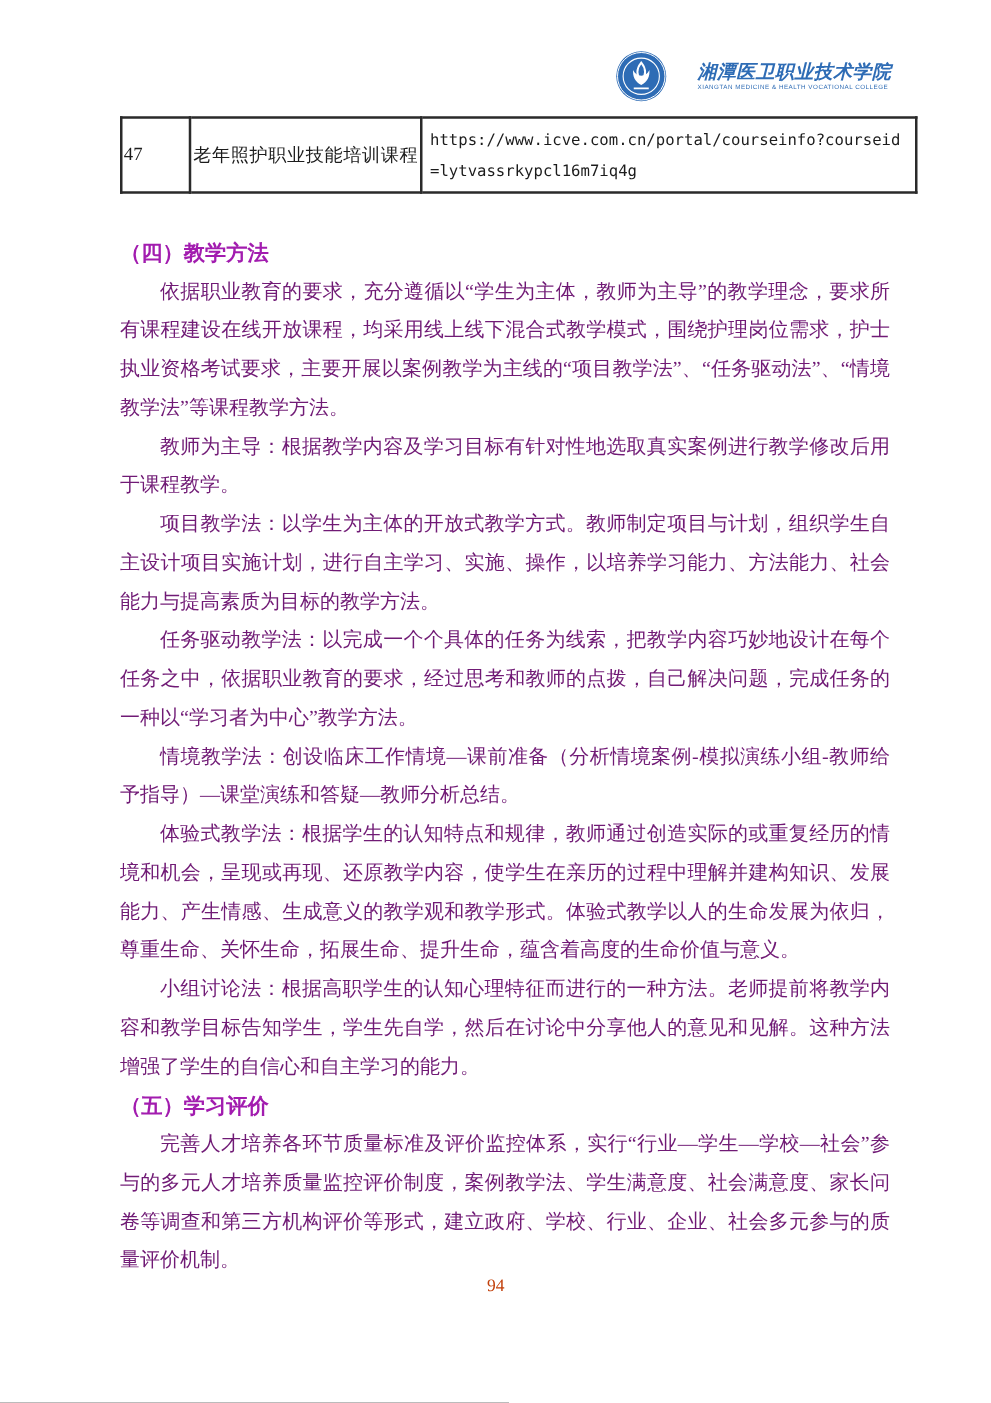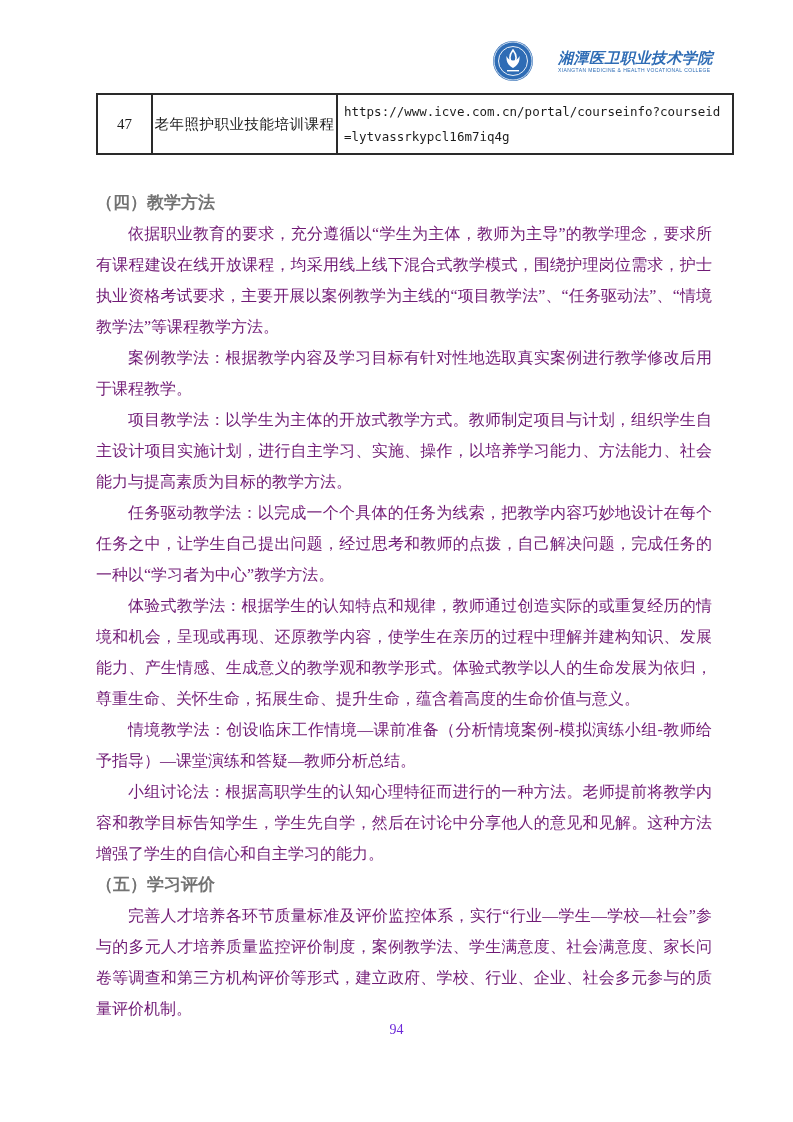--- a/index.html
+++ b/index.html
@@ -28,47 +28,47 @@
     font-size:5px;letter-spacing:.4px;
     color:#2e6cb5;line-height:7px;white-space:nowrap;
   }
 
   
   .content{position:absolute;left:96px;top:93px;width:616px;}
 
   
   table.course{border-collapse:collapse;width:616px;table-layout:fixed;}
   table.course td{border:2px solid #2a2a2a;vertical-align:middle;}
-  td.c-idx{width:51px;text-align:center;font-size:15px;}
+  td.c-idx{width:51px;text-align:left;font-size:15px;}
   td.c-name{width:181px;text-align:center;font-size:14.5px;letter-spacing:.5px;}
   td.c-url{
     width:382px;padding:4px 6px;
     font-family:"DejaVu Sans Mono","Liberation Mono",monospace;
     font-size:12.5px;line-height:25px;
     word-break:break-all;text-align:left;
   }
   tr.course-row{height:55px;}
 
   
   .sec-heading{
     font-family:"Liberation Sans","DejaVu Sans",sans-serif;
     font-weight:bold;font-size:17px;line-height:31px;
-    margin:0;color:#737373;
+    margin:0;color:#a21caf;
   }
   .sec-heading.first{margin-top:32px;}
   .para{
     margin:0;font-size:16px;line-height:31px;
     text-align:justify;text-indent:2em;
     color:#701a75;
   }
 
   
   .footer{
     position:absolute;left:0;top:1022px;width:793px;
-    text-align:center;font-size:14px;color:#6d28d9;
+    text-align:center;font-size:14px;color:#c2410c;
   }
 </style>
 </head>
 <body>
 
 <div class="page">
 
   <div class="header">
     <span class="emblem">
       <svg viewBox="0 0 42 42" width="42" height="42">
@@ -97,25 +97,25 @@
         <td class="c-url">
           <span>https://www.icve.com.cn/portal/courseinfo?courseid</span><br>
           <span>=lytvassrkypcl16m7iq4g</span>
         </td>
       </tr>
     </tbody>
       </table>
 
     <h2 class="sec-heading first">（四）教学方法</h2>
     <p class="para">依据职业教育的要求，充分遵循以“学生为主体，教师为主导”的教学理念，要求所有课程建设在线开放课程，均采用线上线下混合式教学模式，围绕护理岗位需求，护士执业资格考试要求，主要开展以案例教学为主线的“项目教学法”、“任务驱动法”、“情境教学法”等课程教学方法。</p>
-    <p class="para">案例教学法：根据教学内容及学习目标有针对性地选取真实案例进行教学修改后用于课程教学。</p>
+    <p class="para">教师为主导：根据教学内容及学习目标有针对性地选取真实案例进行教学修改后用于课程教学。</p>
     <p class="para">项目教学法：以学生为主体的开放式教学方式。教师制定项目与计划，组织学生自主设计项目实施计划，进行自主学习、实施、操作，以培养学习能力、方法能力、社会能力与提高素质为目标的教学方法。</p>
-    <p class="para">任务驱动教学法：以完成一个个具体的任务为线索，把教学内容巧妙地设计在每个任务之中，让学生自己提出问题，经过思考和教师的点拨，自己解决问题，完成任务的一种以“学习者为中心”教学方法。</p>
+    <p class="para">任务驱动教学法：以完成一个个具体的任务为线索，把教学内容巧妙地设计在每个任务之中，依据职业教育的要求，经过思考和教师的点拨，自己解决问题，完成任务的一种以“学习者为中心”教学方法。</p>
+    <p class="para">情境教学法：创设临床工作情境—课前准备（分析情境案例-模拟演练小组-教师给予指导）—课堂演练和答疑—教师分析总结。</p>
     <p class="para">体验式教学法：根据学生的认知特点和规律，教师通过创造实际的或重复经历的情境和机会，呈现或再现、还原教学内容，使学生在亲历的过程中理解并建构知识、发展能力、产生情感、生成意义的教学观和教学形式。体验式教学以人的生命发展为依归，尊重生命、关怀生命，拓展生命、提升生命，蕴含着高度的生命价值与意义。</p>
-    <p class="para">情境教学法：创设临床工作情境—课前准备（分析情境案例-模拟演练小组-教师给予指导）—课堂演练和答疑—教师分析总结。</p>
     <p class="para">小组讨论法：根据高职学生的认知心理特征而进行的一种方法。老师提前将教学内容和教学目标告知学生，学生先自学，然后在讨论中分享他人的意见和见解。这种方法增强了学生的自信心和自主学习的能力。</p>
 
     <h2 class="sec-heading">（五）学习评价</h2>
     <p class="para">完善人才培养各环节质量标准及评价监控体系，实行“行业—学生—学校—社会”参与的多元人才培养质量监控评价制度，案例教学法、学生满意度、社会满意度、家长问卷等调查和第三方机构评价等形式，建立政府、学校、行业、企业、社会多元参与的质量评价机制。</p>
 
   </div>
 
   <div class="footer">
     <span>94</span>
   </div>

